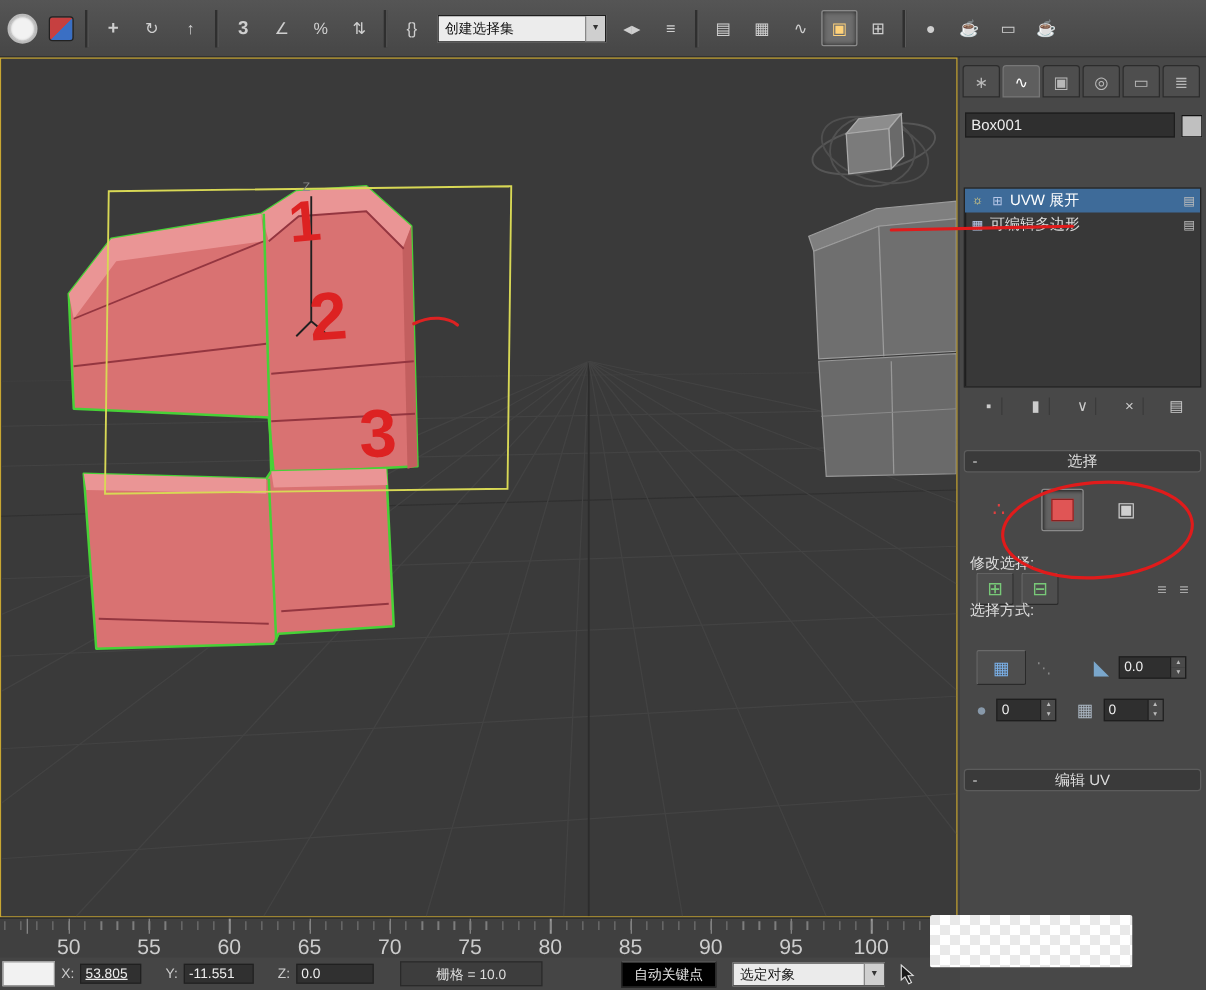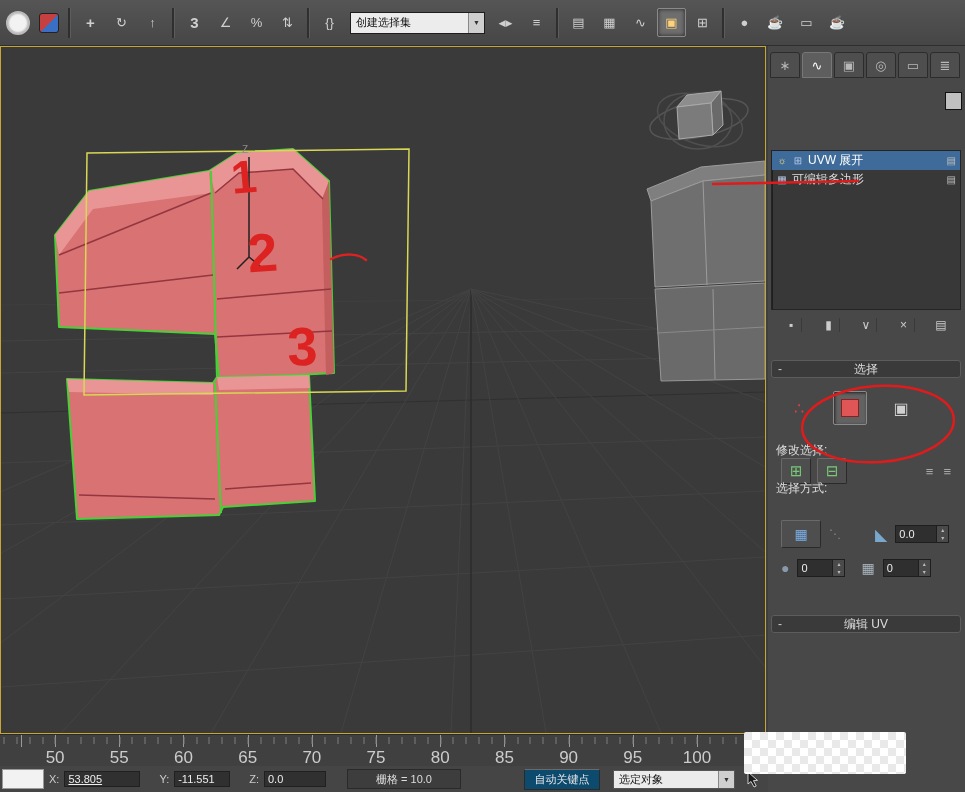--- a/index.html
+++ b/index.html
@@ -102,21 +102,21 @@
 
   
   .statusbar{position:absolute;left:0;top:766px;width:768px;height:26px;background:#454545;
              display:flex;align-items:center;gap:5px;padding-left:2px;box-sizing:border-box;}
   .mini-listener{width:40px;height:18px;background:#f2f2f2;border:1px solid #999;flex:0 0 auto;}
   .coord-label{color:#ccc;font-size:11px;}
   .coord{height:16px;background:#303030;border:1px solid #202020;color:#eee;font-size:11px;
          padding:0 3px;box-sizing:border-box;font-family:"Liberation Sans",sans-serif;}
   .grid-box{width:112px;height:18px;background:#3d3d3d;border:1px solid #2a2a2a;color:#ddd;
             display:flex;align-items:center;justify-content:center;font-size:11px;margin-left:16px;}
-  .autokey{width:74px;height:19px;background:#0c4a6e;border:1px solid #2a2a2a;border-top-color:#6a6a6a;
+  .autokey{width:74px;height:19px;background:#000000;border:1px solid #2a2a2a;border-top-color:#6a6a6a;
            color:#e8e8e8;font-size:11px;display:flex;align-items:center;justify-content:center;margin-left:58px;font-family:Liberation Serif, serif;}
   .filter-dd{width:122px;height:19px;background:#ebebeb;border:1px solid #555;color:#111;font-size:11px;
              display:flex;align-items:center;padding-left:5px;box-sizing:border-box;margin-left:8px;}
   .filter-dd .dd-arrow{height:100%;}
 
   
   .overlay{position:absolute;left:0;top:0;width:965px;height:792px;pointer-events:none;z-index:40;}
   .censor-blob{position:absolute;left:744px;top:732px;width:162px;height:42px;z-index:45;border-radius:2px;
     background:repeating-conic-gradient(#ffffff 0% 25%, #e9e9e9 0% 50%);background-size:16px 16px;}
 </style>
@@ -256,20 +256,21 @@
   <div class="panel">
     <div class="tabs">
       <span class="tab">∗</span>
       <span class="tab active">∿</span>
       <span class="tab">▣</span>
       <span class="tab">◎</span>
       <span class="tab">▭</span>
       <span class="tab">≣</span>
     </div>
 
+    <input class="name-field" value="Box001" style="">
     <span class="color-swatch"></span>
 
 
     <div class="stack">
       <div class="stack-row selected">
         <span class="row-icon">☼</span>
         <span class="row-icon gray">⊞</span>
         <span>UVW 展开</span>
         <span class="row-end">▤</span>
       </div>
@@ -370,21 +371,21 @@
       <span>85</span>
       <span>90</span>
       <span>95</span>
       <span>100</span>
     </div>
   </div>
 
   <div class="statusbar">
     <span class="mini-listener"></span>
     <span class="coord-label">X:</span>
-    <input class="coord" style="width: 76px; text-decoration: underline;" value="53.805">
+    <input class="coord" style="width: 49px; text-decoration: underline;" value="53.805">
     <span class="coord-label" style="margin-left:14px">Y:</span>
     <input class="coord" style="width: 56px;" value="-11.551">
     <span class="coord-label" style="margin-left:14px">Z:</span>
     <input class="coord" style="width: 62px;" value="0.0">
     <span class="grid-box">栅格 = 10.0</span>
     <span class="autokey">自动关键点</span>
     <span class="filter-dd">
       <span>选定对象</span>
       <span class="dd-arrow">▼</span>
     </span>

